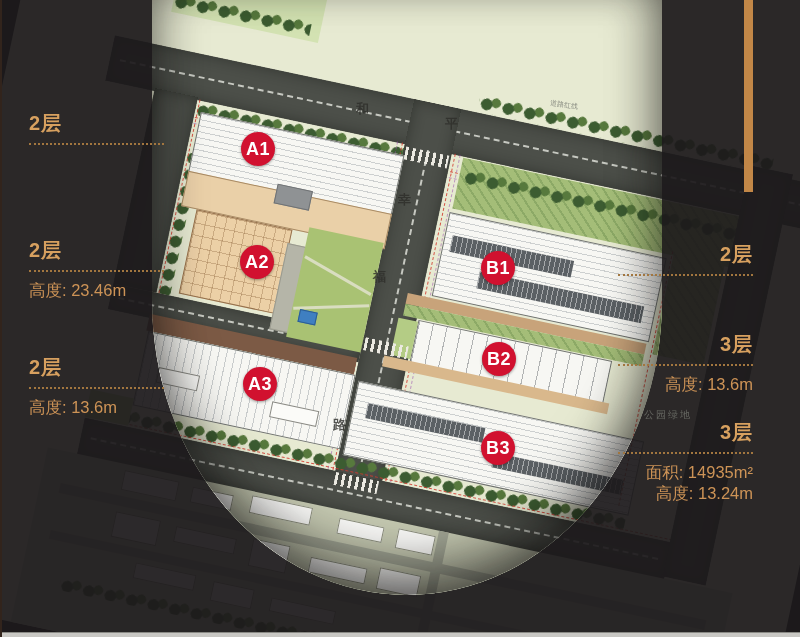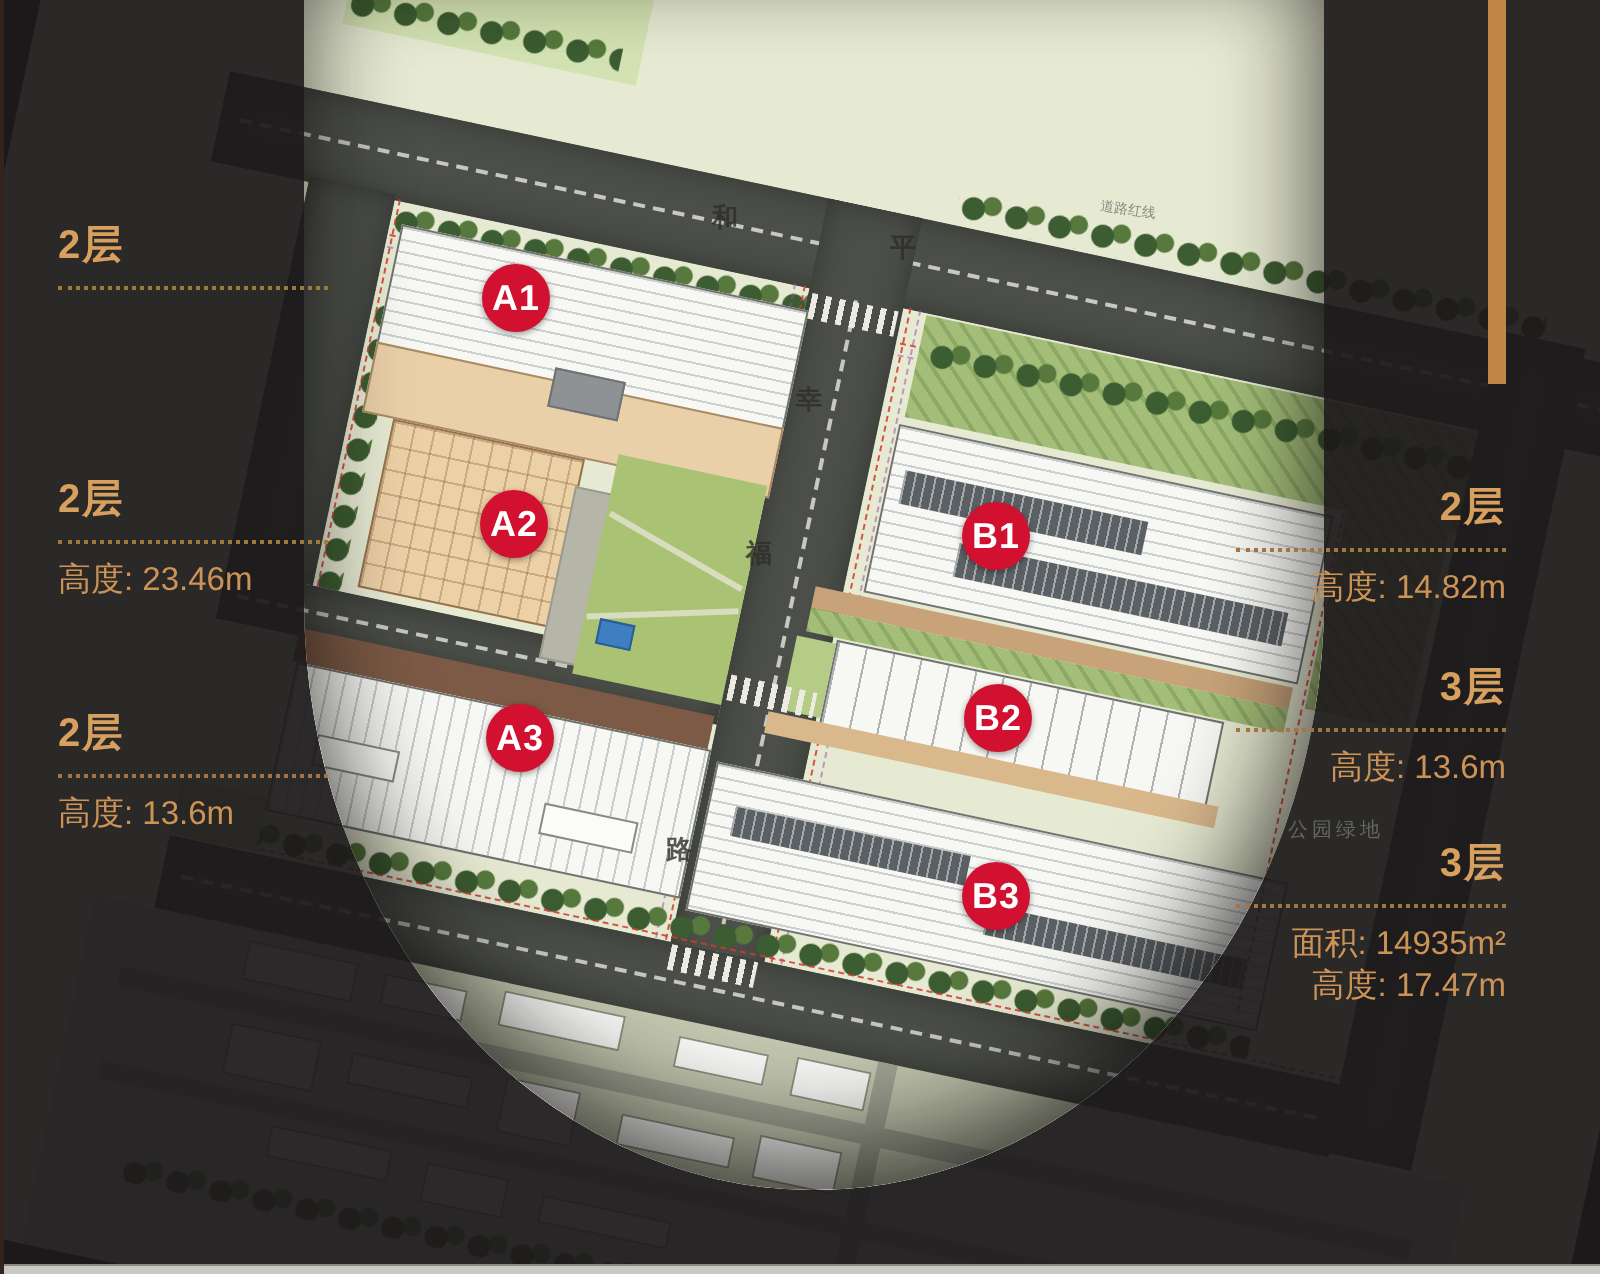--- a/index.html
+++ b/index.html
@@ -252,21 +252,21 @@
     <div class="map-ov">
       <span class="rchar" style="left:204px;top:100px;">和</span>
       <span class="rchar" style="left:293px;top:115px;">平</span>
       <span class="rchar" style="left:246px;top:191px;">幸</span>
       <span class="rchar" style="left:221px;top:268px;">福</span>
       <span class="rchar" style="left:181px;top:416px;">路</span>
       <span class="tinylbl" style="left:398px;top:100px;transform:rotate(8deg);">道路红线</span>
 
       <span class="badge" style="left:89px;top:132px;">A1</span>
       <span class="badge" style="left:88px;top:245px;">A2</span>
-      <span class="badge" style="left:91px;top:352px;text-align:right;">A3</span>
+      <span class="badge" style="left:91px;top:367px;text-align:right;">A3</span>
       <span class="badge" style="left:329px;top:251px;">B1</span>
       <span class="badge" style="left:330px;top:342px;">B2</span>
       <span class="badge" style="left:329px;top:431px;">B3</span>
     </div>
   </div>
 
   <div id="park-label">公园绿地</div>
 
   <div class="spec" style="left:29px;top:112px;">
     <div class="floors">2层</div>
@@ -279,30 +279,29 @@
   </div>
   <div class="spec" style="left:29px;top:356px;">
     <div class="floors">2层</div>
     <div class="dots"></div>
     <div class="line">高度: 13.6m</div>
   </div>
 
   <div class="spec right" style="right:47px;top:243px;">
     <div class="floors">2层</div>
     <div class="dots"></div>
-    <div class="line">高度: 14.82m</div>
   </div>
   <div class="spec right" style="right:47px;top:333px;">
     <div class="floors">3层</div>
     <div class="dots"></div>
     <div class="line">高度: 13.6m</div>
   </div>
   <div class="spec right" style="right:47px;top:421px;">
     <div class="floors">3层</div>
     <div class="dots"></div>
     <div class="line">面积: 14935m²</div>
-    <div class="line">高度: 17.47m</div>
+    <div class="line">高度: 13.24m</div>
   </div>
 
   <div id="gold-bar"></div>
   <div id="bottom-strip"></div>
   <div id="left-edge"></div>
 </div>
 
 </body></html>

